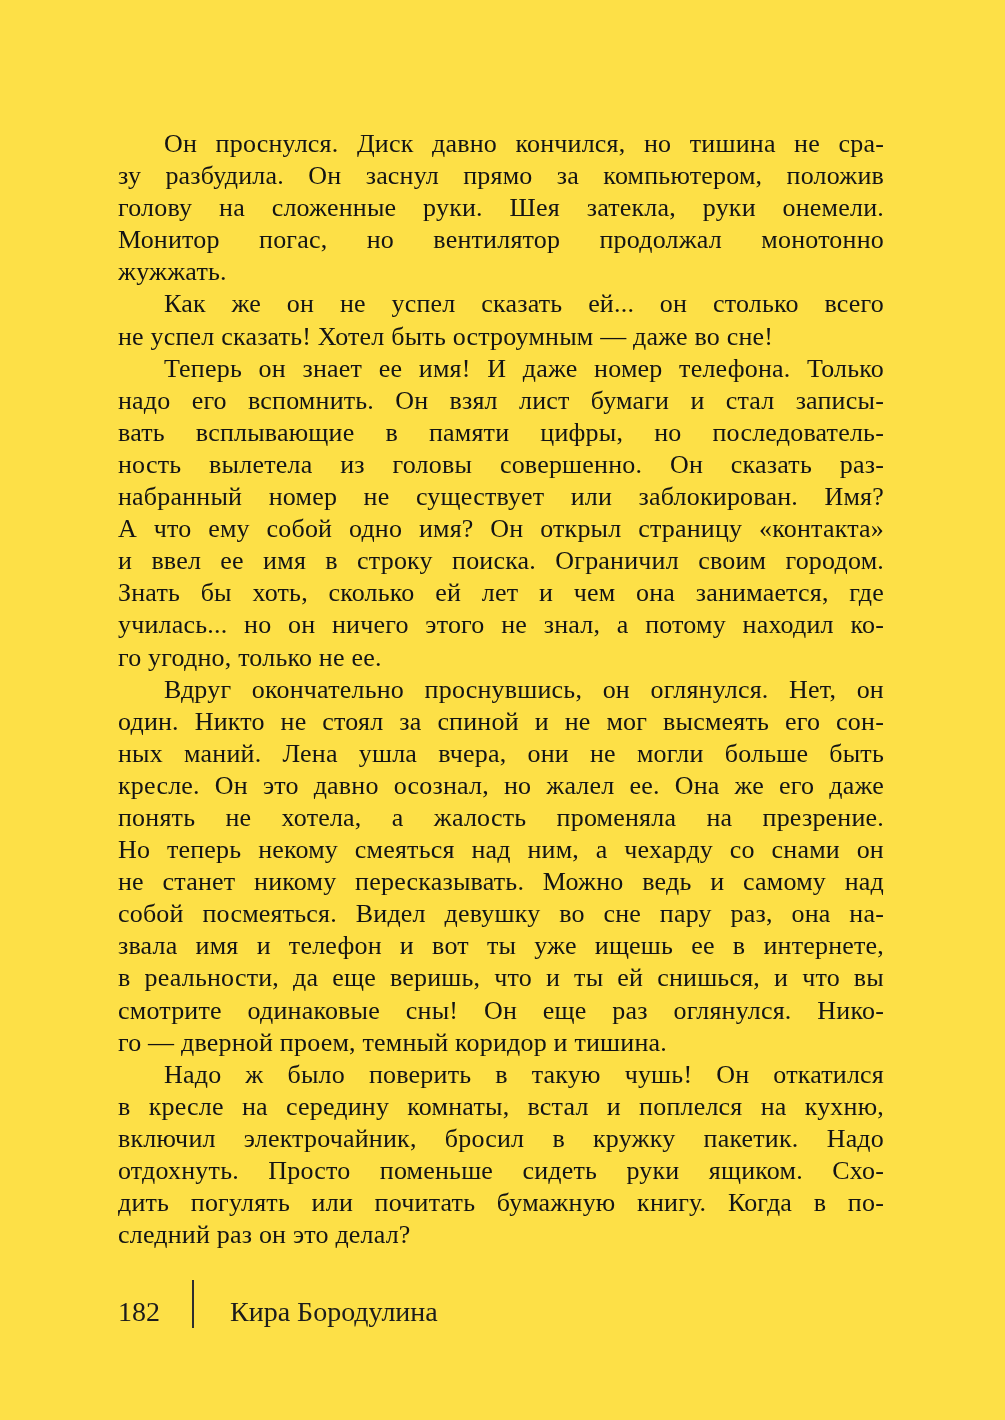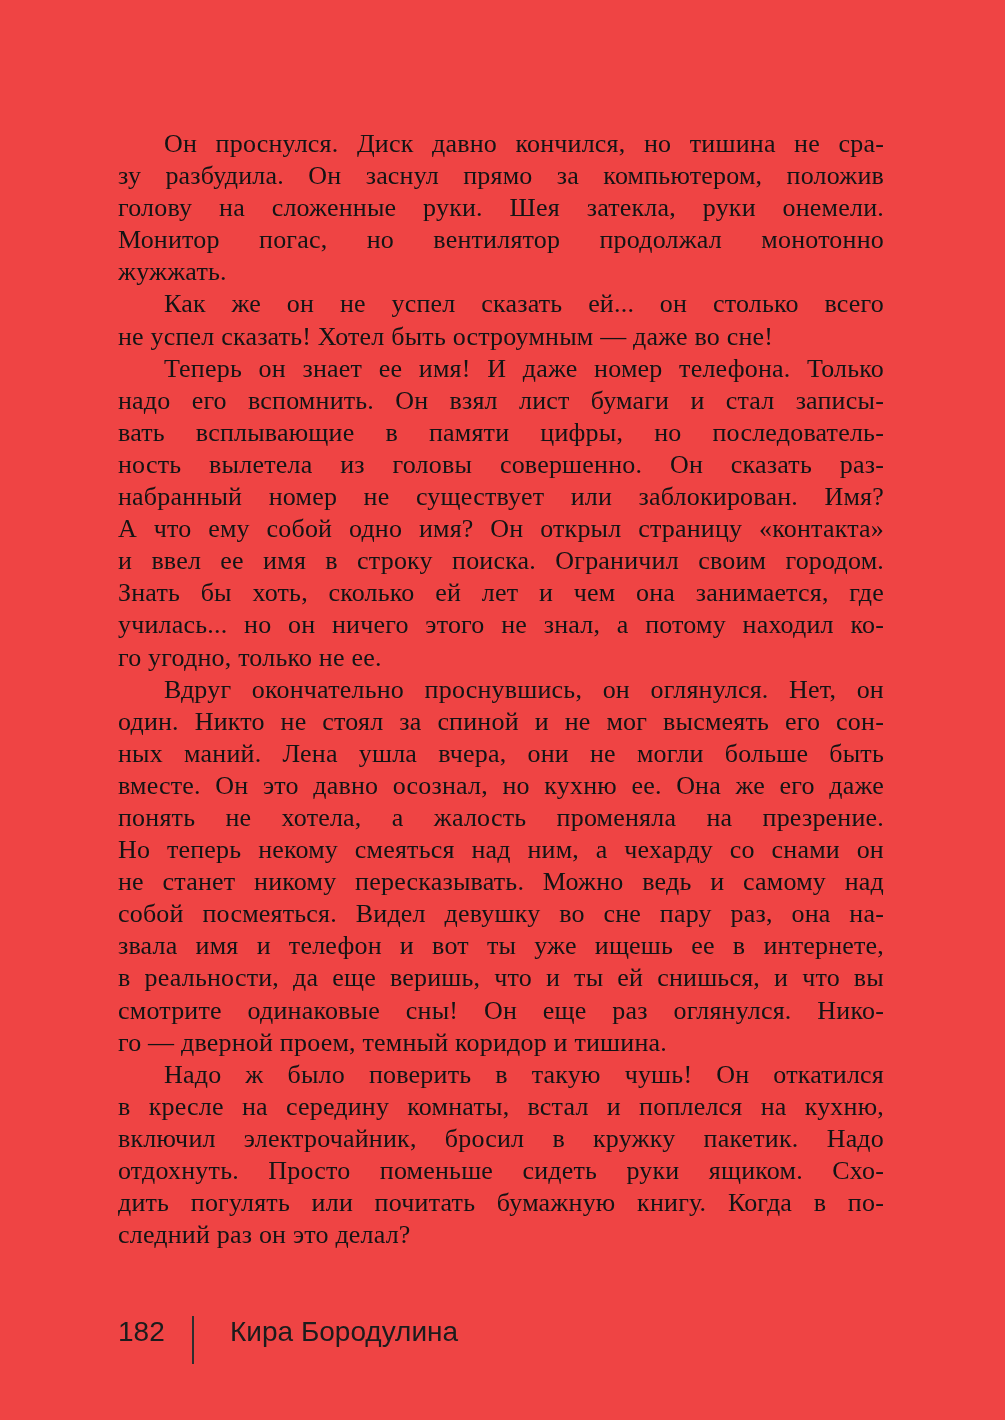--- a/index.html
+++ b/index.html
@@ -10,21 +10,21 @@
     width: 1005px;
     height: 1420px;
     background: #ffffff;
     position: relative;
     font-family: "Liberation Serif", serif;
     overflow: hidden;
   }
   .book-page {
     position: absolute;
     inset: 0;
-    background: #ef4444;
+    background: #fde047;
   }
   .page-text {
     position: absolute;
     left: 118px;
     top: 128px;
     width: 766px;
     color: #141414;
     font-size: 26px;
   }
   .paragraph {
@@ -41,25 +41,25 @@
   }
   .text-line.last {
     text-align-last: left;
   }
   .text-line.first {
     text-indent: 46px;
   }
   .page-footer {
     position: absolute;
     left: 118px;
-    top: 1316px;
+    top: 1276px;
     height: 52px;
     display: flex;
-    align-items: flex-start;
-    font-family: Liberation Sans, sans-serif;
+    align-items: flex-end;
+    font-family: Liberation Serif, serif;
     color: #1c1c1c;
   }
   .page-number {
     font-size: 28px;
     flex: 0 0 74px;
   }
   .footer-divider {
     width: 2px;
     height: 48px;
     background: #2e2e2e;
@@ -96,21 +96,21 @@
         <div class="text-line">А что ему собой одно имя? Он открыл страницу «контакта»</div>
         <div class="text-line">и ввел ее имя в строку поиска. Ограничил своим городом.</div>
         <div class="text-line">Знать бы хоть, сколько ей лет и чем она занимается, где</div>
         <div class="text-line">училась... но он ничего этого не знал, а потому находил ко-</div>
         <div class="text-line last">го угодно, только не ее.</div>
       </div>
       <div class="paragraph">
         <div class="text-line first">Вдруг окончательно проснувшись, он оглянулся. Нет, он</div>
         <div class="text-line">один. Никто не стоял за спиной и не мог высмеять его сон-</div>
         <div class="text-line">ных маний. Лена ушла вчера, они не могли больше быть</div>
-        <div class="text-line">вместе. Он это давно осознал, но кухню ее. Она же его даже</div>
+        <div class="text-line">кресле. Он это давно осознал, но жалел ее. Она же его даже</div>
         <div class="text-line">понять не хотела, а жалость променяла на презрение.</div>
         <div class="text-line">Но теперь некому смеяться над ним, а чехарду со снами он</div>
         <div class="text-line">не станет никому пересказывать. Можно ведь и самому над</div>
         <div class="text-line">собой посмеяться. Видел девушку во сне пару раз, она на-</div>
         <div class="text-line">звала имя и телефон и вот ты уже ищешь ее в интернете,</div>
         <div class="text-line">в реальности, да еще веришь, что и ты ей снишься, и что вы</div>
         <div class="text-line">смотрите одинаковые сны! Он еще раз оглянулся. Нико-</div>
         <div class="text-line last">го — дверной проем, темный коридор и тишина.</div>
       </div>
       <div class="paragraph">

